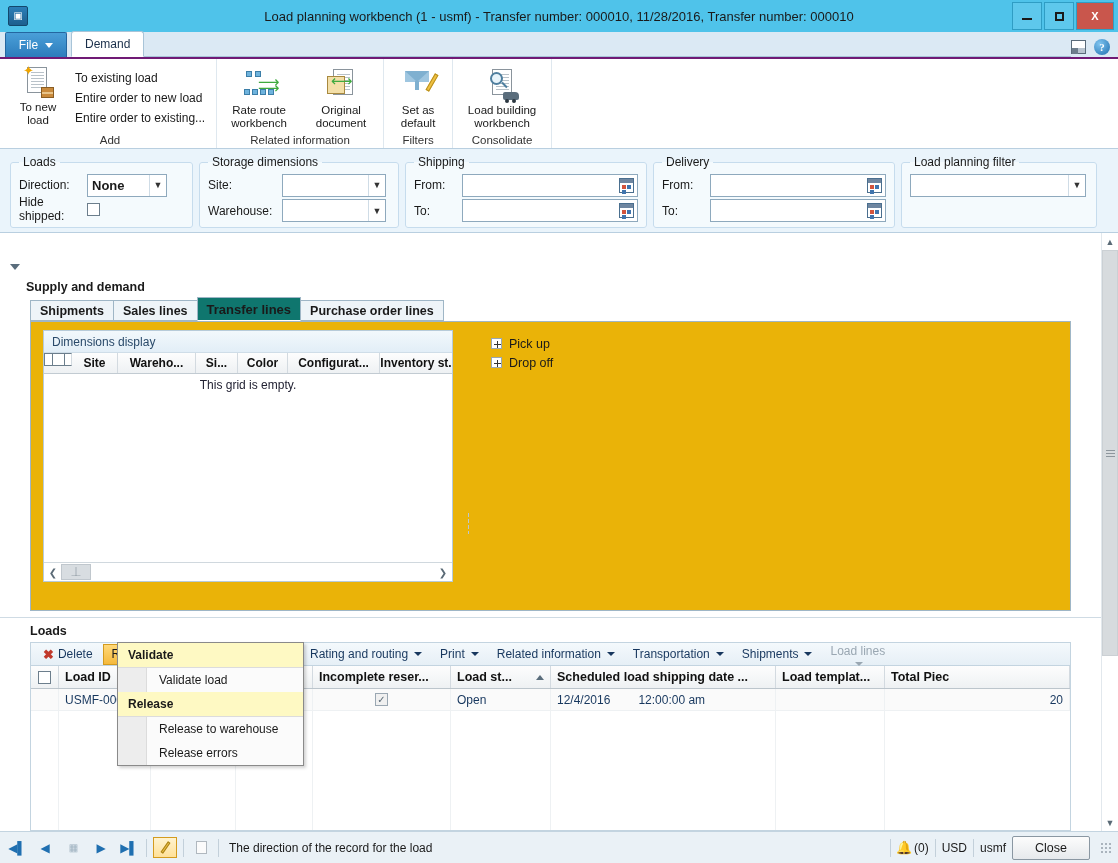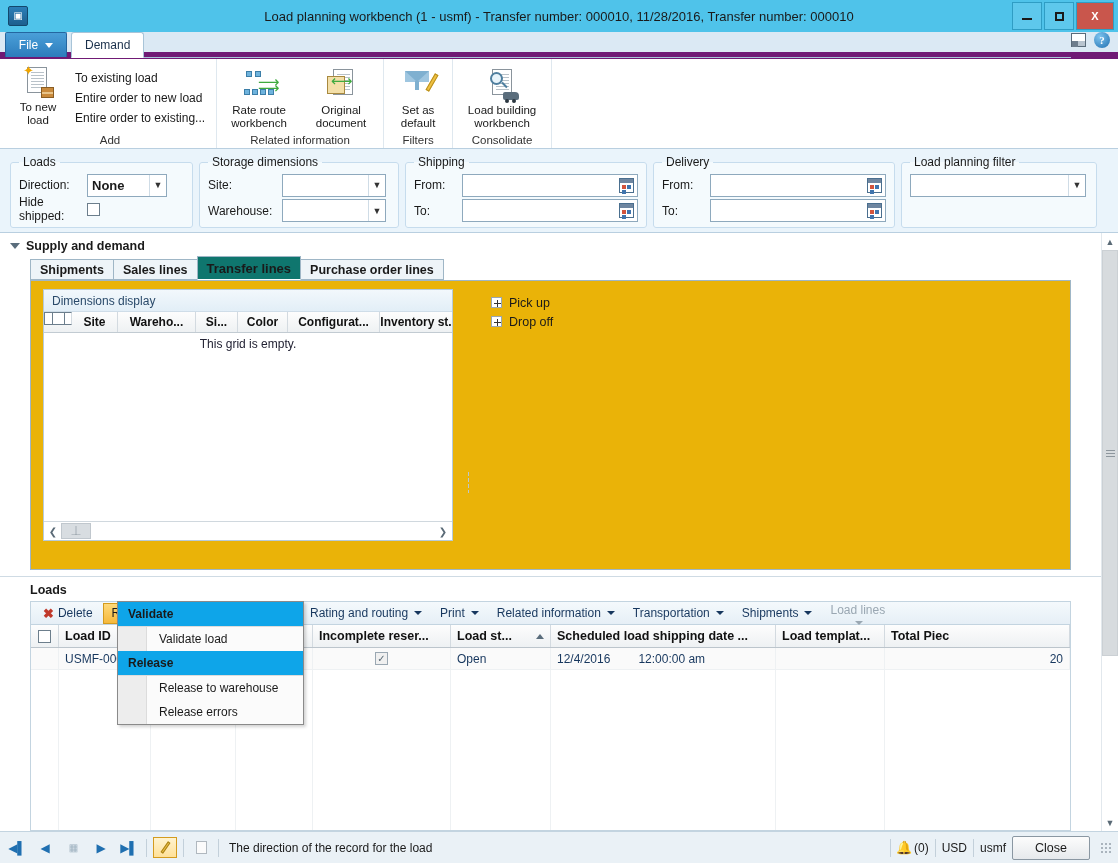--- a/index.html
+++ b/index.html
@@ -37,22 +37,22 @@
     display:flex; align-items:center; justify-content:center;
     font-size:11px; color:#1a1a1a;
   }
   .wbtn.close { background:#c9564c; color:#fff; width:38px; margin-right:4px; font-weight:bold; }
   .wbtn .mindash { display:block; width:10px; height:2px; background:#1a1a1a; margin-top:6px; }
   .wbtn .maxbox { display:block; width:9px; height:9px; border:2px solid #1a1a1a; }
 
   
   .tabstrip {
     height:27px; flex:0 0 27px; background:#dbe9f4;
-    display:flex; align-items:flex-start; position:relative;
-    border-bottom:7px solid #701a75;
+    display:flex; align-items:flex-end; position:relative;
+    border-bottom:2px solid #701a75;
   }
   .tab-file {
     width:62px; height:25px; margin-left:5px;
     background:linear-gradient(#4a9fd8,#2d7cbc);
     border:1px solid #2466a0; border-bottom:none;
     color:#fff; font-size:12px;
     display:flex; align-items:center; justify-content:center; gap:7px;
     border-radius:2px 2px 0 0;
   }
   .tab-file .caret { border-left:4px solid transparent;border-right:4px solid transparent;border-top:5px solid #fff; }
@@ -134,21 +134,21 @@
   .cal-ico:before{content:"";position:absolute;left:0;top:0;right:0;height:4px;background:#6f86a0;}
   .cal-ico:after{content:"";position:absolute;left:2px;top:6px;width:4px;height:4px;background:#d2533c;
     box-shadow:5px 0 0 0 #3f74ad, 0 5px 0 0 #3f74ad;}
 
   
   .bodywrap { flex:1; display:flex; background:#fff; min-height:0; }
   .bodymain { flex:1; min-width:0; display:flex; flex-direction:column; background:#fff; }
 
   .sect-header { display:flex; align-items:center; gap:6px; padding:6px 0 3px 10px; }
   .sect-header .tri { width:0;height:0;border-left:5px solid transparent;border-right:5px solid transparent;border-top:6px solid #5a6d7c; }
-  .sect-header .txt { font-size:12.5px; font-weight:bold; color:#1a1a1a; }
+  .sect-header .txt { font-size:12.5px; font-weight:bold; color:#1a1a1a;margin-top:41px; }
 
   .subtabs { display:flex; align-items:flex-end; padding-left:30px; height:24px; position:relative; z-index:2; }
   .stab { height:21px; padding:0 9px; display:flex; align-items:center; font-size:12.5px; font-weight:bold;
     border:1px solid #9fb6c6; background:#eef4f8; margin-right:-1px; color:#1a1a1a; }
   .stab.active { height:24px; background:#0f766e; border-bottom:1px solid #fff; font-size:13px; z-index:3; }
 
   .panel-sd { margin:0 30px 0 30px; border:1px solid #9fb6c6; background:#eab308; position:relative;
      height:290px; display:flex; }
   .dimpanel { width:410px; margin:8px 0 0 12px; border:1px solid #b7cbd9; display:flex; flex-direction:column; background:#fff; height:252px; }
   .dimtitle { height:22px; background:linear-gradient(#f2f8fc,#e2eef7); border-bottom:1px solid #cfdde8;
@@ -192,21 +192,21 @@
   .lg-row { display:flex; height:22px; border-bottom:1px solid #eef1f3; background:#fafafa; }
   .lg-row .c { font-size:12px; display:flex; align-items:center; padding:0 6px; border-right:1px solid #eef1f3;
      color:#17375e; white-space:nowrap; overflow:hidden; }
   .sortasc { width:0;height:0;border-left:4px solid transparent;border-right:4px solid transparent;border-bottom:5px solid #5a6d7c; margin-left:auto; }
   .cellchk { width:13px; height:13px; border:1px solid #9aa7b2; background:#f0f0f0; color:#5a6a76; font-size:10px;
      display:flex; align-items:center; justify-content:center; margin:auto; }
 
   
   .ddmenu { position:absolute; background:#f6f6f6; border:1px solid #8a8a8a; box-shadow:2px 2px 3px rgba(0,0,0,.18);
      width:187px; z-index:50; }
-  .ddmenu .grp { font-size:12px; font-weight:bold; padding:5px 8px 5px 10px; background:#0ea5e9; border-bottom:1px solid #dcdcdc; color:#1a1a1a;}
+  .ddmenu .grp { font-size:12px; font-weight:bold; padding:5px 8px 5px 10px; background:#fef9c3; border-bottom:1px solid #dcdcdc; color:#1a1a1a;}
   .ddmenu .it { font-size:12px; padding:5px 0 5px 41px; color:#1a1a1a; position:relative; background:#fbfbfb; }
   .ddmenu .gutter { position:absolute; left:0; top:0; bottom:0; width:29px; background:#ededed; border-right:1px solid #dcdcdc; }
 
   
   .vscroll { width:17px; background:#fff; border-left:1px solid #e2e8ed; display:flex; flex-direction:column; }
   .vs-btn { height:17px; display:flex; align-items:center; justify-content:center; font-size:9px; color:#5a6a76; background:#fff; }
   .vs-track { flex:1; position:relative; background:#fff; }
   .vs-thumb { position:absolute; left:0; right:0; top:0; height:72%; background:#d7dbde; border:1px solid #cbd0d4;
      display:flex; align-items:center; justify-content:center; }
   .vs-grip { width:9px; height:7px; background-image:linear-gradient(#8d969d 1px, transparent 1px); background-size:9px 3px; }

